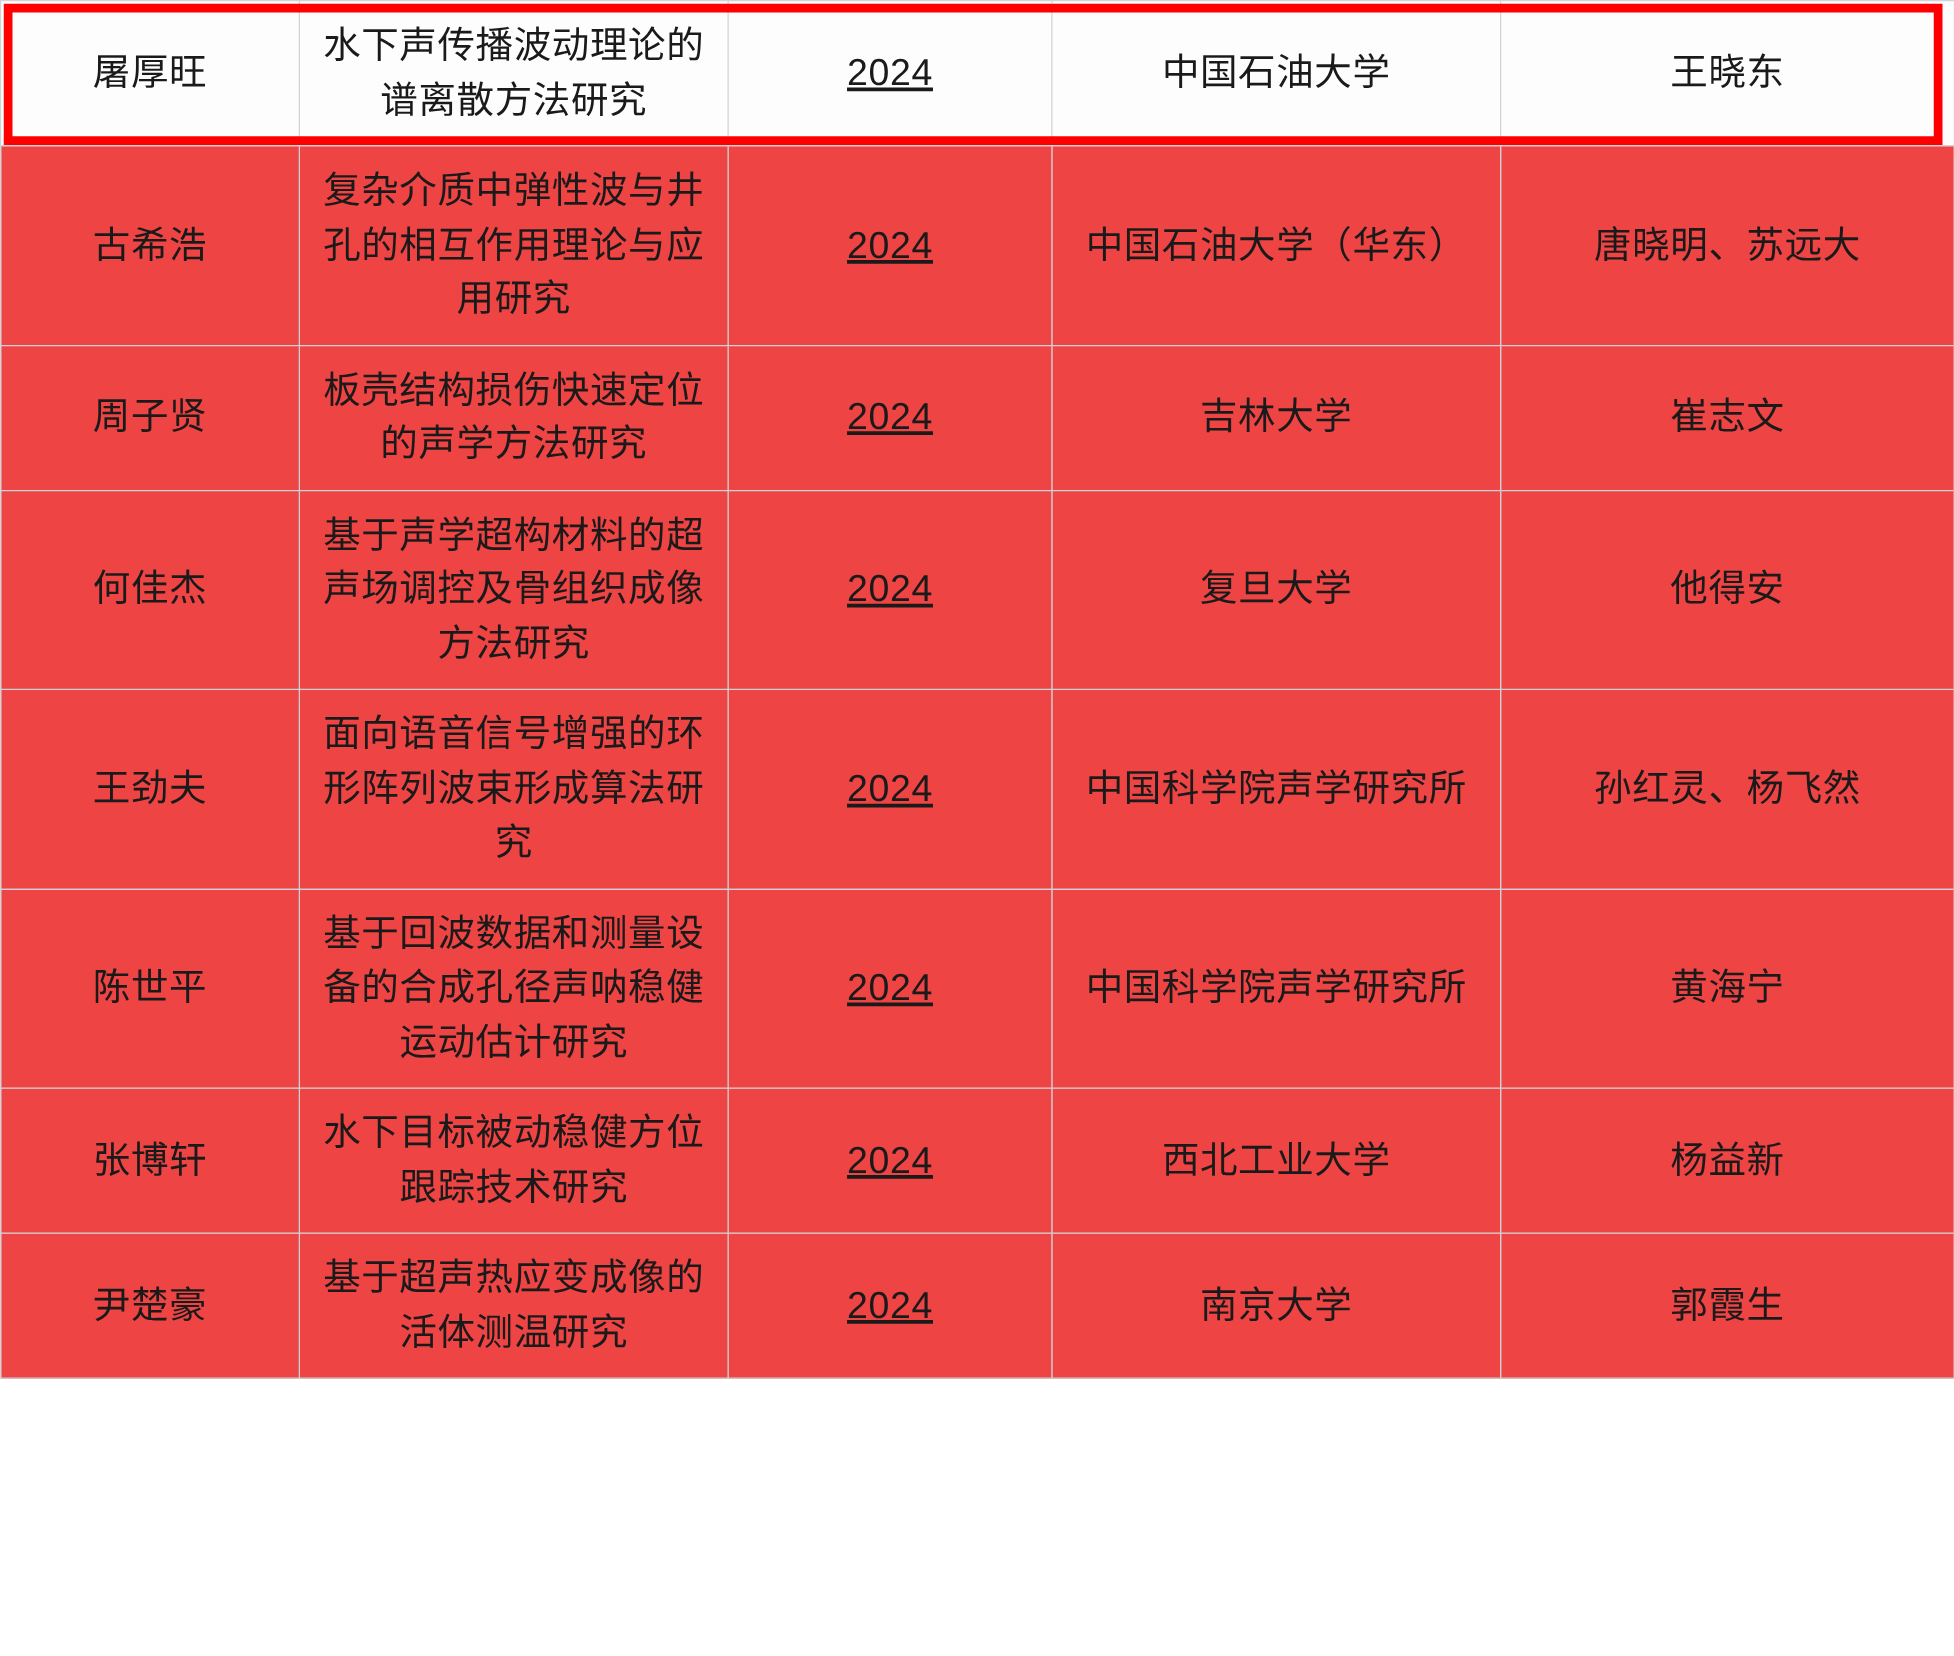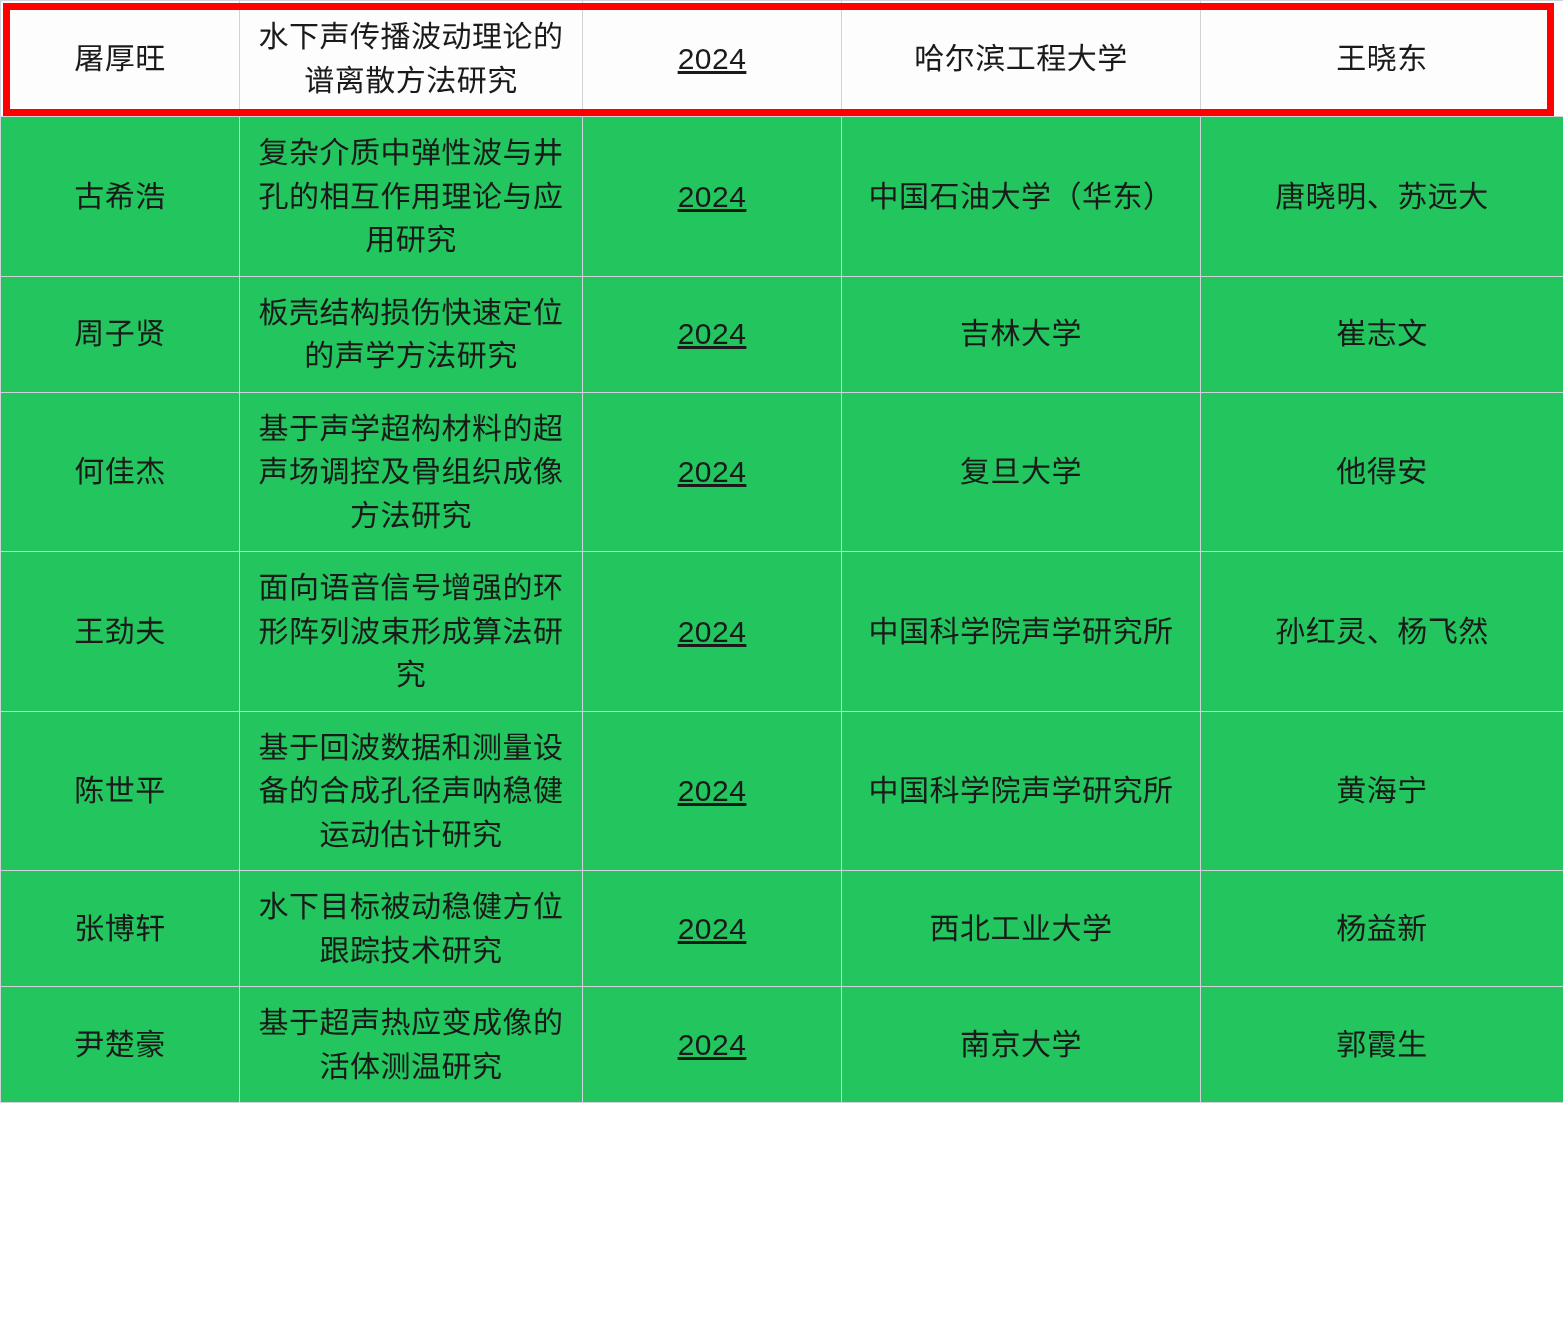--- a/index.html
+++ b/index.html
@@ -28,21 +28,21 @@
     background: #f7f8fa;
   }
   table.award-table col.c-name   { width: 239px; }
   table.award-table col.c-title  { width: 343px; }
   table.award-table col.c-year   { width: 259px; }
   table.award-table col.c-inst   { width: 359px; }
   table.award-table col.c-sup    { width: 363px; }
 
   table.award-table td {
     border: 1px solid #d0d3d8;
-    background: #22c55e;
+    background: #ef4444;
     text-align: center;
     vertical-align: middle;
     font-size: 30px;
     line-height: 1.45;
     color: #1a1a1a;
     padding: 14px 10px;
     box-sizing: border-box;
     letter-spacing: 0.5px;
   }
   td.cell-title {
@@ -80,21 +80,21 @@
       <col class="c-title">
       <col class="c-year">
       <col class="c-inst">
       <col class="c-sup">
     </colgroup>
     <tbody id="table-body">
         <tr class="row-highlight">
           <td class="cell-name">屠厚旺</td>
           <td class="cell-title">水下声传播波动理论的谱离散方法研究</td>
           <td class="cell-year">2024</td>
-          <td class="cell-inst">哈尔滨工程大学</td>
+          <td class="cell-inst">中国石油大学</td>
           <td class="cell-sup">王晓东</td>
         </tr>
         <tr>
           <td class="cell-name">古希浩</td>
           <td class="cell-title">复杂介质中弹性波与井孔的相互作用理论与应用研究</td>
           <td class="cell-year">2024</td>
           <td class="cell-inst">中国石油大学（华东）</td>
           <td class="cell-sup">唐晓明、苏远大</td>
         </tr>
         <tr>

